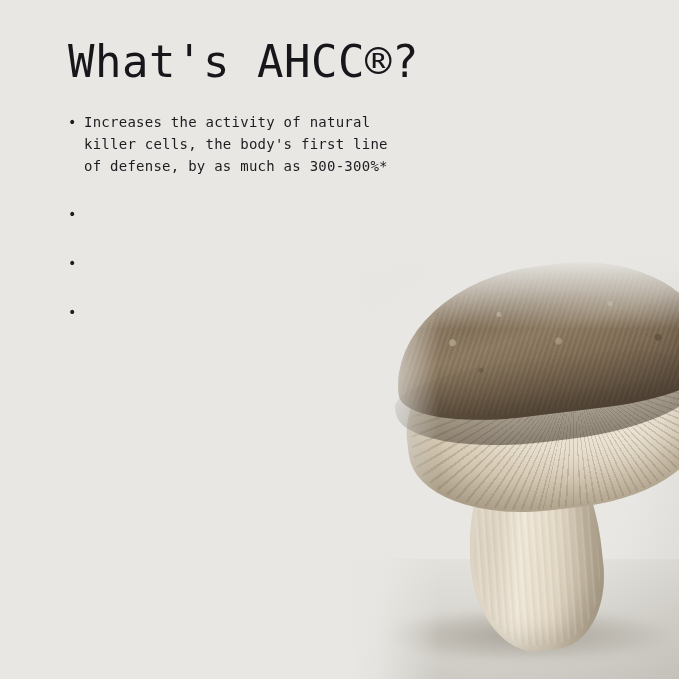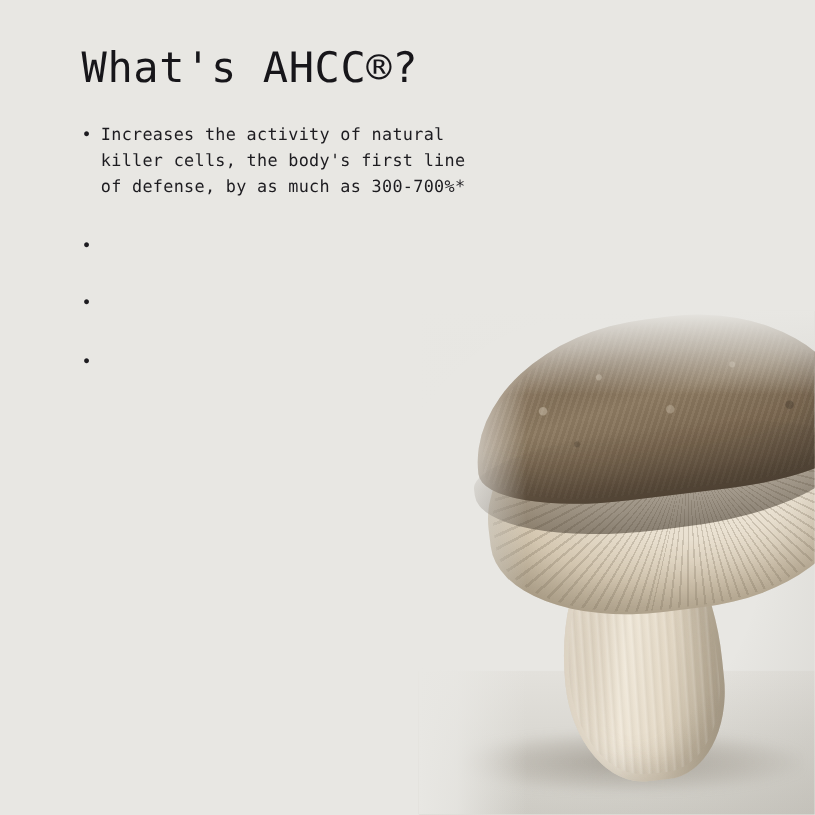--- a/index.html
+++ b/index.html
@@ -160,21 +160,21 @@
     background: linear-gradient(180deg, #e8e7e3 0%, rgba(232,231,227,0.6) 45%, rgba(232,231,227,0) 100%);
   }
 
   
   .content {
     position: relative;
     z-index: 3;
     padding: 38px 44px 0 68px;
   }
   .heading {
-    font-size: 35px;
+    font-size: 44px;
     line-height: 1.1;
     letter-spacing: 0.5px;
     color: #17161a;
     font-weight: 400;
     margin: 0 0 26px 0;
   }
   .intro {
     font-size: 17px;
     line-height: 1.45;
     letter-spacing: 0.2px;
@@ -229,21 +229,21 @@
   </div>
 
   <div class="content">
     <h1 class="heading">What's AHCC®?</h1>
 
     <ul class="bullets">
       <li class="bullet">
         <span class="dot">•</span>
         <span class="bullet-text">Increases the activity of natural
 killer cells, the body's first line
-of defense, by as much as 300-700%*</span>
+of defense, by as much as 300-300%*</span>
       </li>
       <li class="bullet">
         <span class="dot">•</span>
       </li>
       <li class="bullet">
         <span class="dot">•</span>
       </li>
       <li class="bullet">
         <span class="dot">•</span>
       </li>

